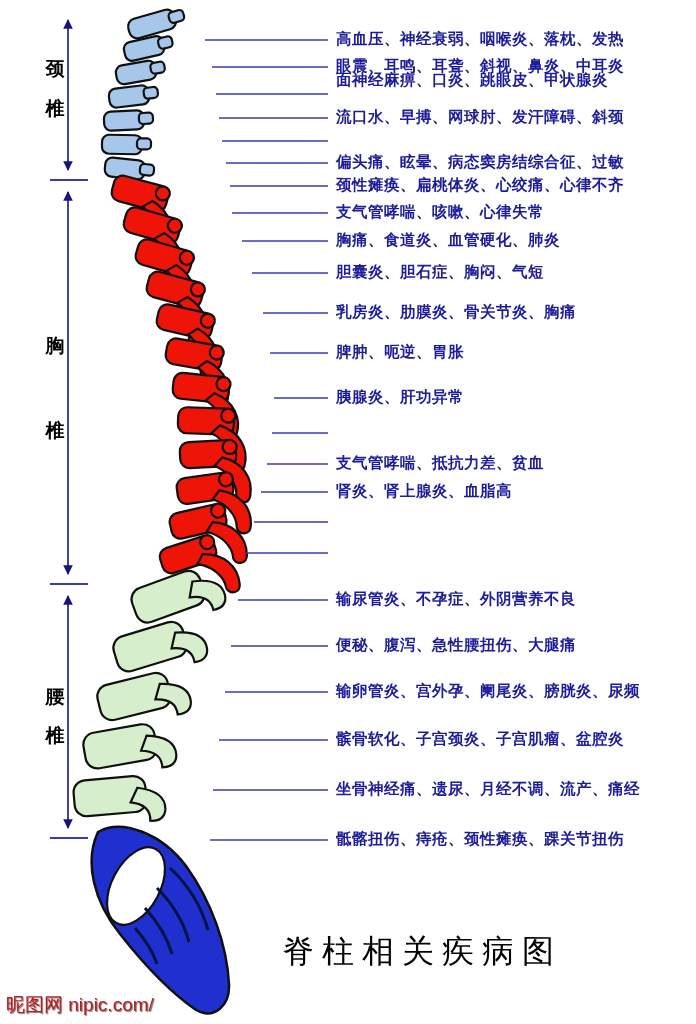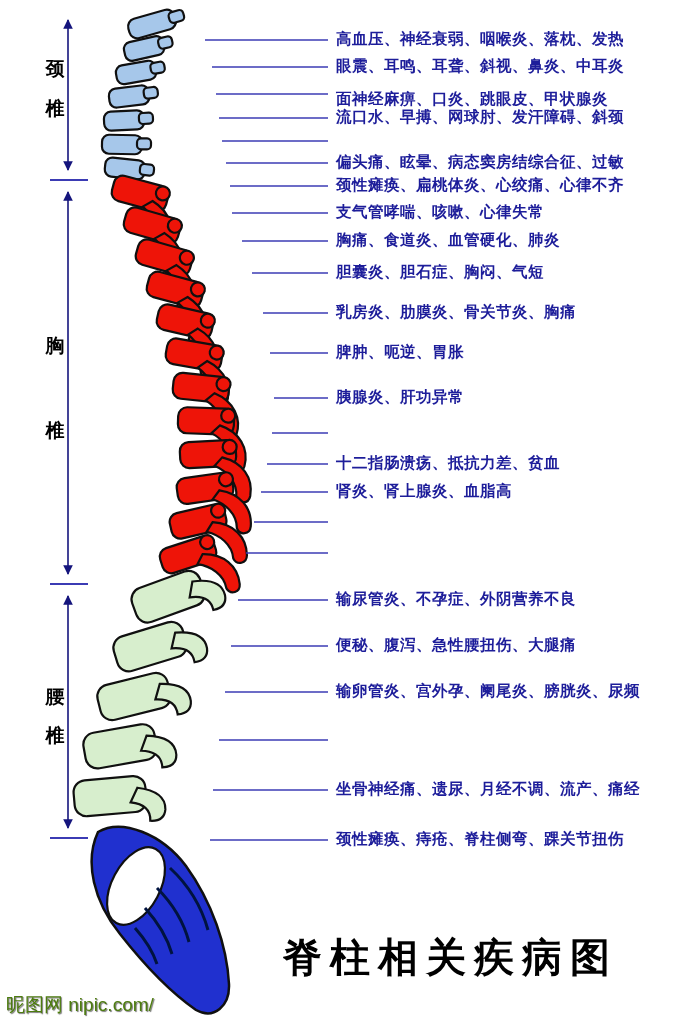--- a/index.html
+++ b/index.html
@@ -20,25 +20,25 @@
   .tick { stroke:var(--line); stroke-width:2; }
 
   .lbl { position:absolute; left:336px; height:18px; line-height:18px;
          color:var(--text); font-weight:bold; font-size:15.5px;
          letter-spacing:0.5px; white-space:nowrap;font-family:Liberation Mono, monospace; }
 
   .side-label { position:absolute; left:42px; writing-mode:vertical-rl;
                 color:#000; font-weight:bold; font-size:19px; }
 
   #title { position:absolute; left:282px; top:930px;
-           font-family:"Liberation Serif", serif; font-weight:bold;
-           font-size:40px; letter-spacing:8px; color:#000; white-space:nowrap; }
+           font-family:"Liberation Serif", serif; font-weight:normal;
+           font-size:32px; letter-spacing:8px; color:#000; white-space:nowrap; }
 
   #watermark { position:absolute; left:6px; top:992px; font-size:19px;
-               color:#4d7c0f; text-shadow:1px 1px 1px #777777; }
+               color:#b91c1c; text-shadow:1px 1px 1px #777777; }
 </style>
 </head>
 <body>
 
 <div id="page">
 
   <svg id="spine-svg" width="696" height="1024" viewBox="0 0 696 1024">
     <defs>
       <marker id="ah" viewBox="0 0 10 10" refX="9" refY="5" markerWidth="6" markerHeight="6" orient="auto-start-reverse">
         <path d="M0,0 L10,5 L0,10 Z" fill="#15157d"></path>
@@ -207,33 +207,34 @@
       <line class="leader" x1="210" y1="840" x2="328" y2="840"></line>
     </g>
   </svg>
 
   <div class="side-label" style="top:45px;  letter-spacing:37px;">颈椎</div>
   <div class="side-label" style="top:321px; letter-spacing:83px;">胸椎</div>
   <div class="side-label" style="top:674px; letter-spacing:35px;">腰椎</div>
 
   <div class="lbl" style="top:31px">高血压、神经衰弱、咽喉炎、落枕、发热</div>
   <div class="lbl" style="top:58px">眼震、耳鸣、耳聋、斜视、鼻炎、中耳炎</div>
-  <div class="lbl" style="top:91px">面神经麻痹、口炎、跳眼皮、甲状腺炎</div>
+  <div class="lbl" style="top:72px">面神经麻痹、口炎、跳眼皮、甲状腺炎</div>
   <div class="lbl" style="top:109px">流口水、早搏、网球肘、发汗障碍、斜颈</div>
   <div class="lbl" style="top:154px">偏头痛、眩晕、病态窦房结综合征、过敏</div>
   <div class="lbl" style="top:177px">颈性瘫痪、扁桃体炎、心绞痛、心律不齐</div>
   <div class="lbl" style="top:204px">支气管哮喘、咳嗽、心律失常</div>
   <div class="lbl" style="top:232px">胸痛、食道炎、血管硬化、肺炎</div>
   <div class="lbl" style="top:264px">胆囊炎、胆石症、胸闷、气短</div>
   <div class="lbl" style="top:304px">乳房炎、肋膜炎、骨关节炎、胸痛</div>
   <div class="lbl" style="top:344px">脾肿、呃逆、胃胀</div>
   <div class="lbl" style="top:389px">胰腺炎、肝功异常</div>
-  <div class="lbl" style="top:455px">十二指肠溃疡、抵抗力差、贫血</div>
+  <div class="lbl" style="top:455px">支气管哮喘、抵抗力差、贫血</div>
   <div class="lbl" style="top:483px">肾炎、肾上腺炎、血脂高</div>
   <div class="lbl" style="top:591px">输尿管炎、不孕症、外阴营养不良</div>
   <div class="lbl" style="top:637px">便秘、腹泻、急性腰扭伤、大腿痛</div>
   <div class="lbl" style="top:683px">输卵管炎、宫外孕、阑尾炎、膀胱炎、尿频</div>
+  <div class="lbl" style="top:731px">髌骨软化、子宫颈炎、子宫肌瘤、盆腔炎</div>
   <div class="lbl" style="top:781px">坐骨神经痛、遗尿、月经不调、流产、痛经</div>
-  <div class="lbl" style="top:831px">颈性瘫痪、痔疮、脊柱侧弯、踝关节扭伤</div>
+  <div class="lbl" style="top:831px">骶髂扭伤、痔疮、颈性瘫痪、踝关节扭伤</div>
 
   <div id="title">脊柱相关疾病图</div>
   <div id="watermark">昵图网 nipic.com/</div>
 </div>
 
 </body></html>

